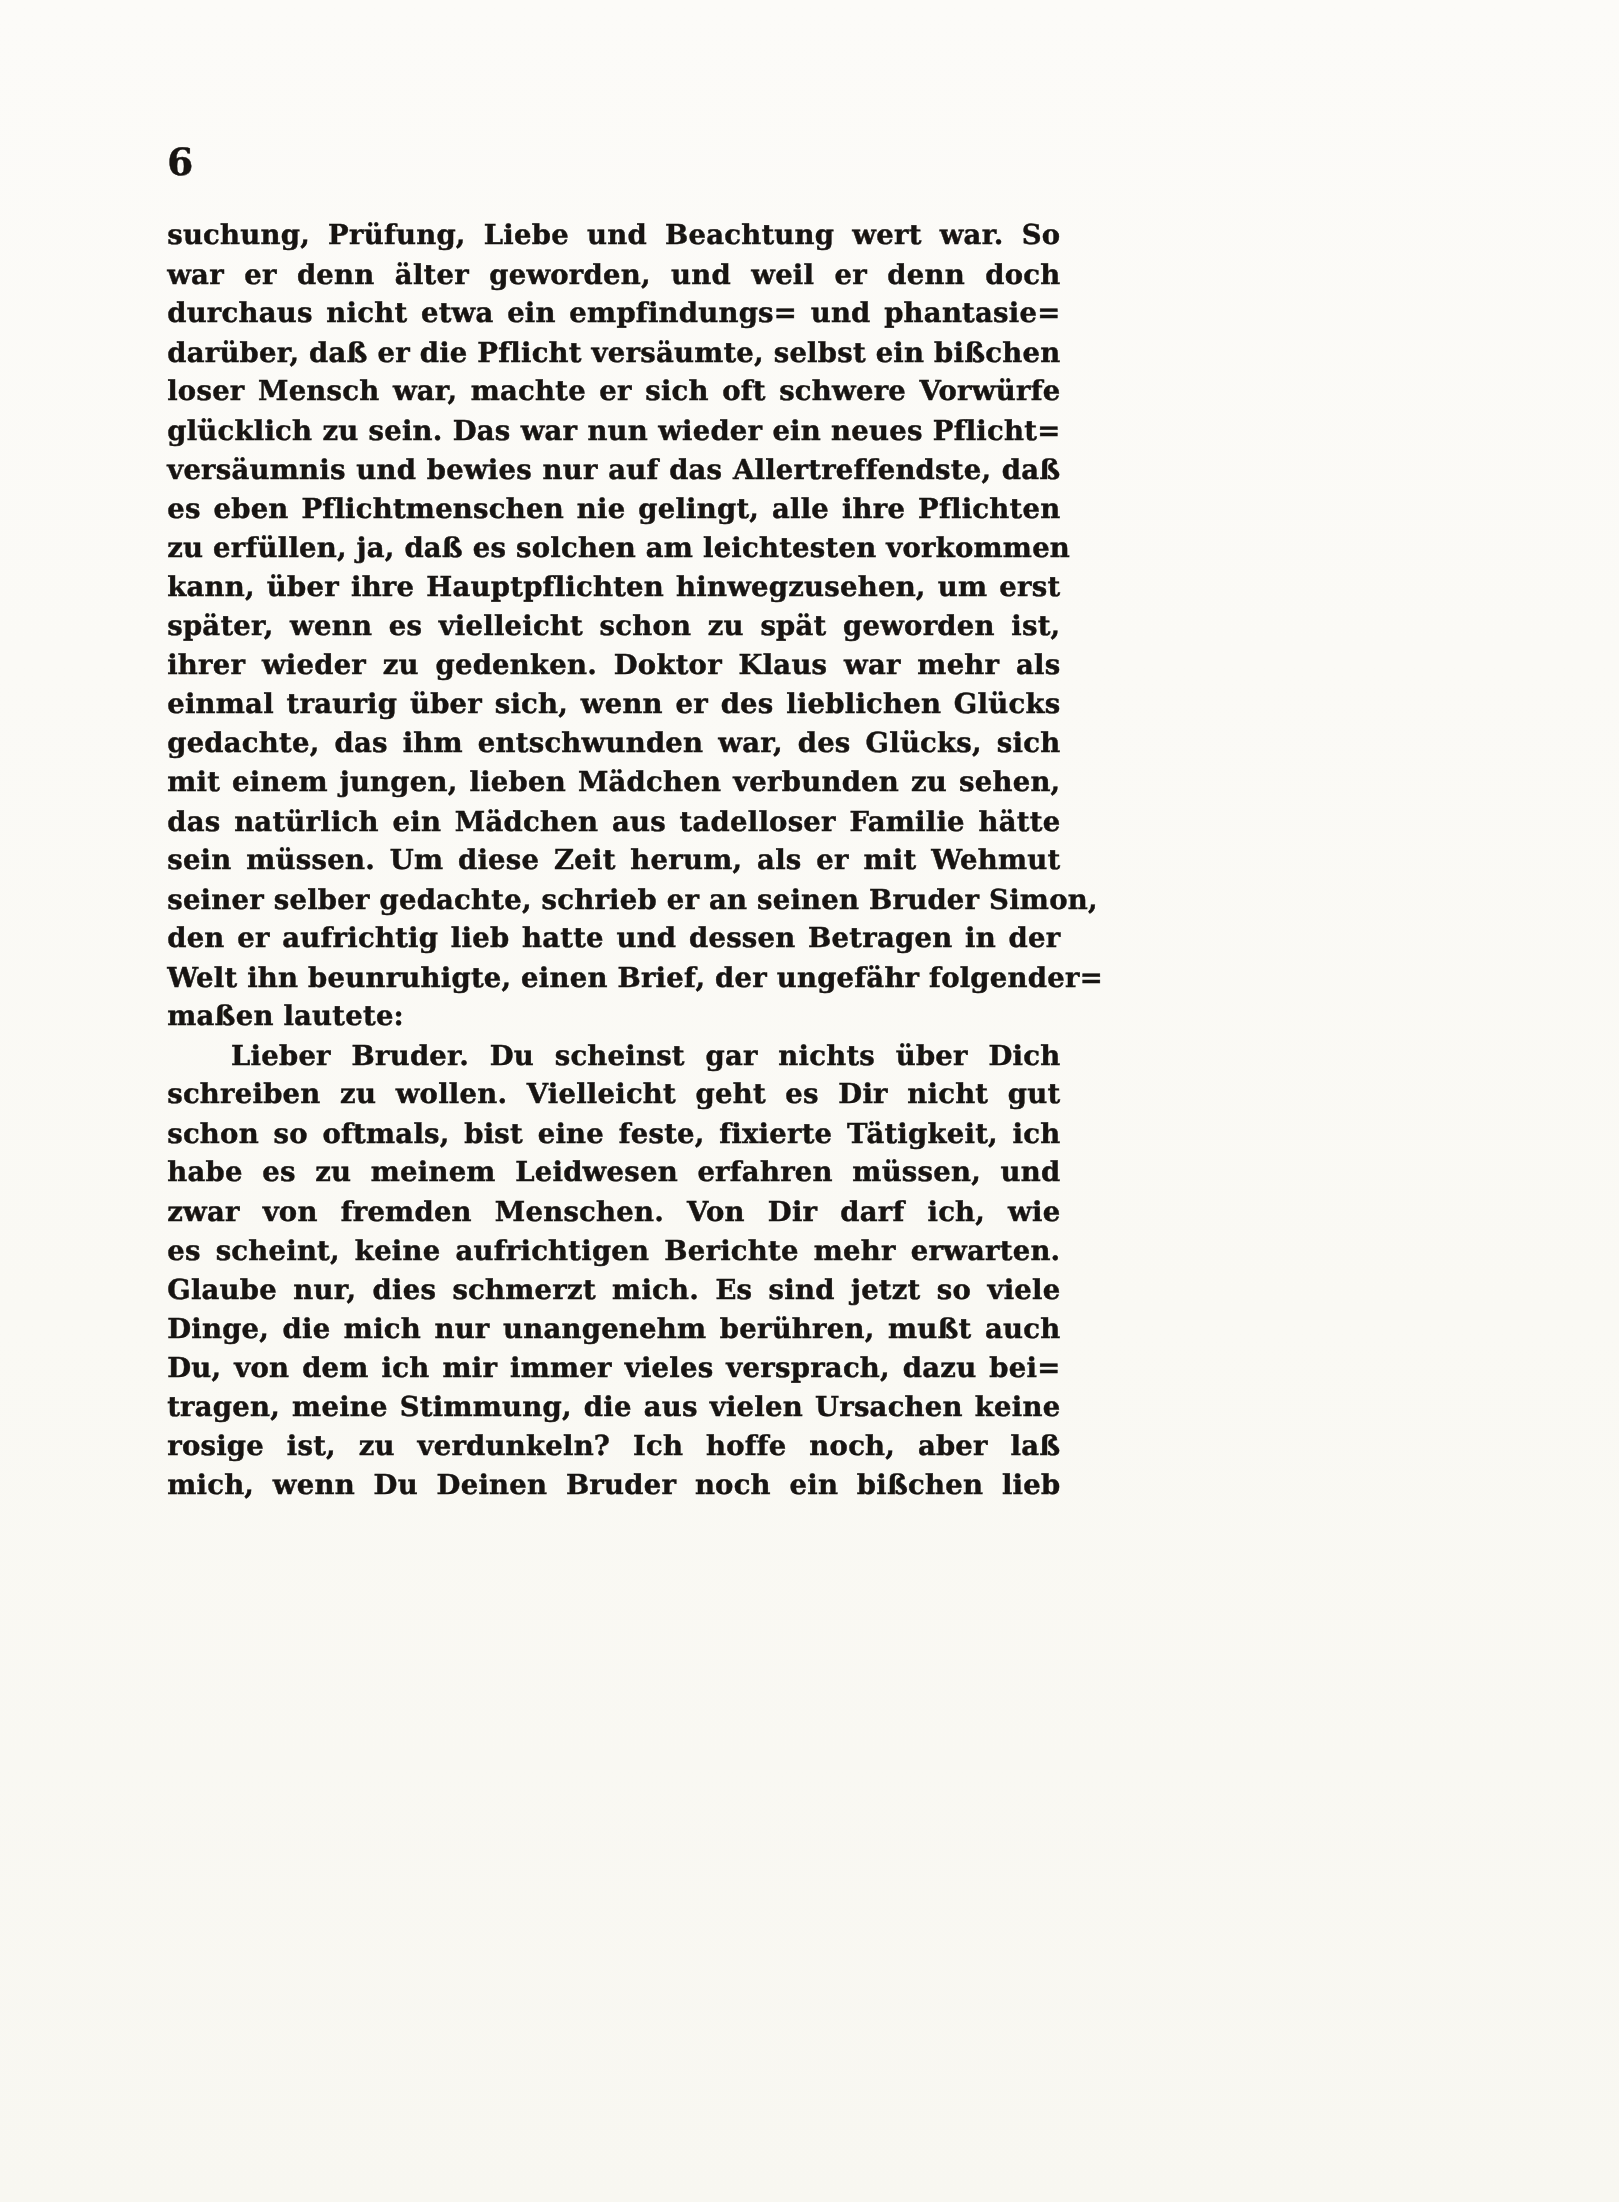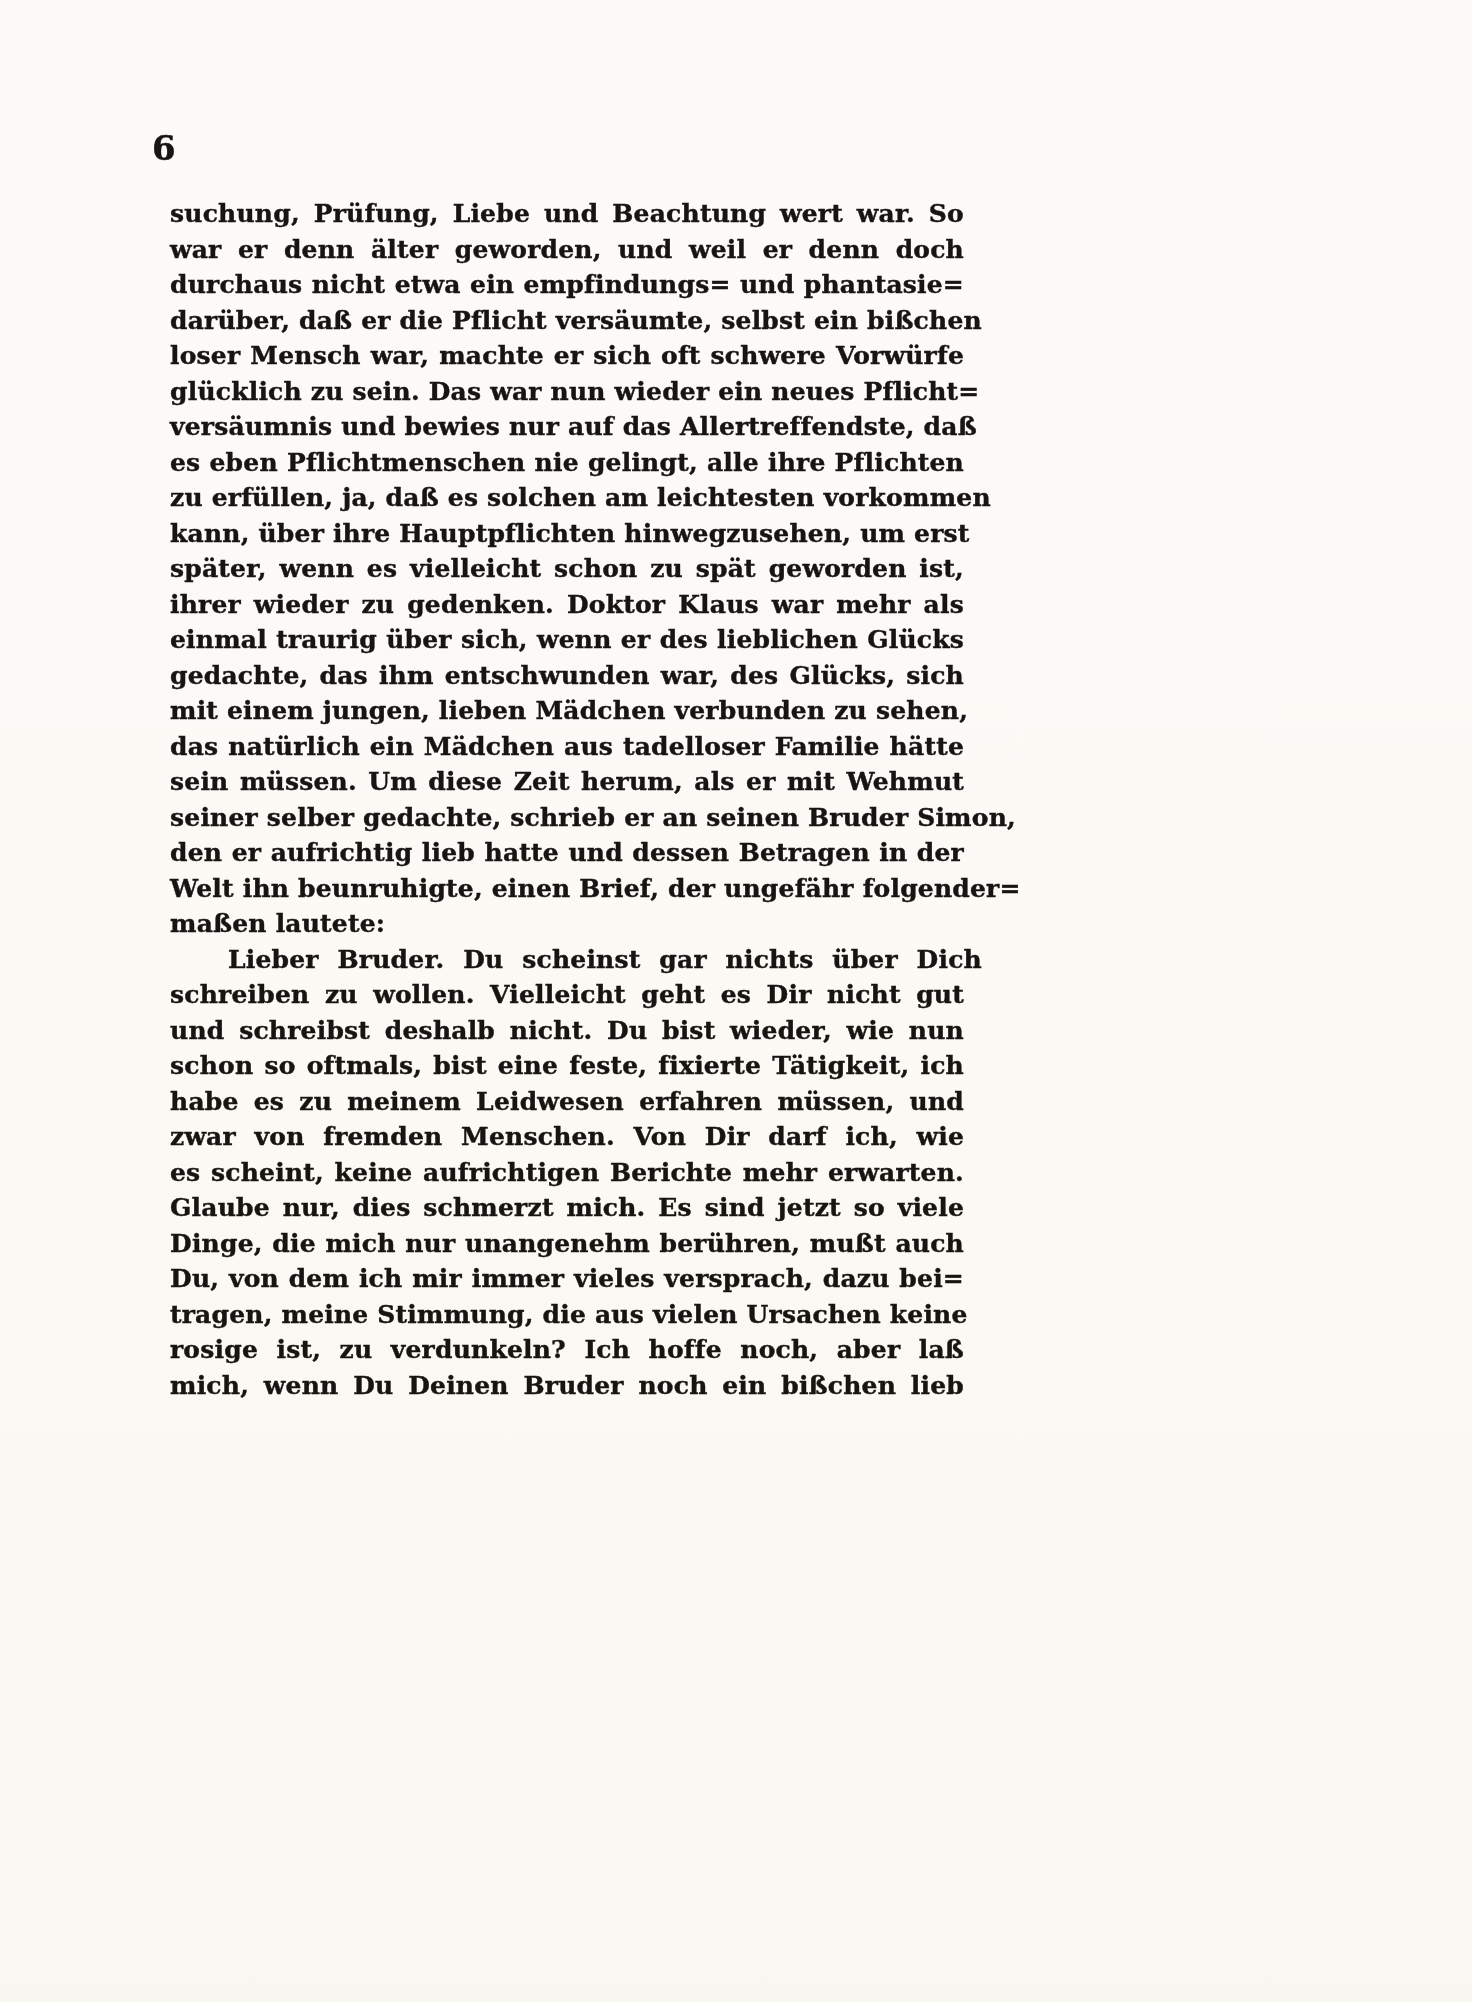--- a/index.html
+++ b/index.html
@@ -37,21 +37,20 @@
   }
   .line {
     font-size: 25px;
     font-weight: bold;
     line-height: 35.5px;
     height: 35.5px;
     white-space: nowrap;
     text-align: justify;
     text-align-last: justify;
     letter-spacing: 0.2px;
-    margin-left: 18px;
   }
   
   .line, .page-number {
     -webkit-text-stroke: 0.4px #171412;
   }
   .line.short {
     text-align: left;
     text-align-last: left;
   }
   .line.indent {
@@ -83,21 +82,20 @@
     <div class="line">gedachte, das ihm entschwunden war, des Glücks, sich</div>
     <div class="line">mit einem jungen, lieben Mädchen verbunden zu sehen,</div>
     <div class="line">das natürlich ein Mädchen aus tadelloser Familie hätte</div>
     <div class="line">sein müssen. Um diese Zeit herum, als er mit Wehmut</div>
     <div class="line">seiner selber gedachte, schrieb er an seinen Bruder Simon,</div>
     <div class="line">den er aufrichtig lieb hatte und dessen Betragen in der</div>
     <div class="line">Welt ihn beunruhigte, einen Brief, der ungefähr folgender=</div>
     <div class="line short">maßen lautete:</div>
     <div class="line indent">Lieber Bruder. Du scheinst gar nichts über Dich</div>
     <div class="line">schreiben zu wollen. Vielleicht geht es Dir nicht gut</div>
-    <div class="line">und schreibst deshalb nicht. Du bist wieder, wie nun</div>
     <div class="line">schon so oftmals, bist eine feste, fixierte Tätigkeit, ich</div>
     <div class="line">habe es zu meinem Leidwesen erfahren müssen, und</div>
     <div class="line">zwar von fremden Menschen. Von Dir darf ich, wie</div>
     <div class="line">es scheint, keine aufrichtigen Berichte mehr erwarten.</div>
     <div class="line">Glaube nur, dies schmerzt mich. Es sind jetzt so viele</div>
     <div class="line">Dinge, die mich nur unangenehm berühren, mußt auch</div>
     <div class="line">Du, von dem ich mir immer vieles versprach, dazu bei=</div>
     <div class="line">tragen, meine Stimmung, die aus vielen Ursachen keine</div>
     <div class="line">rosige ist, zu verdunkeln? Ich hoffe noch, aber laß</div>
     <div class="line">mich, wenn Du Deinen Bruder noch ein bißchen lieb</div>

